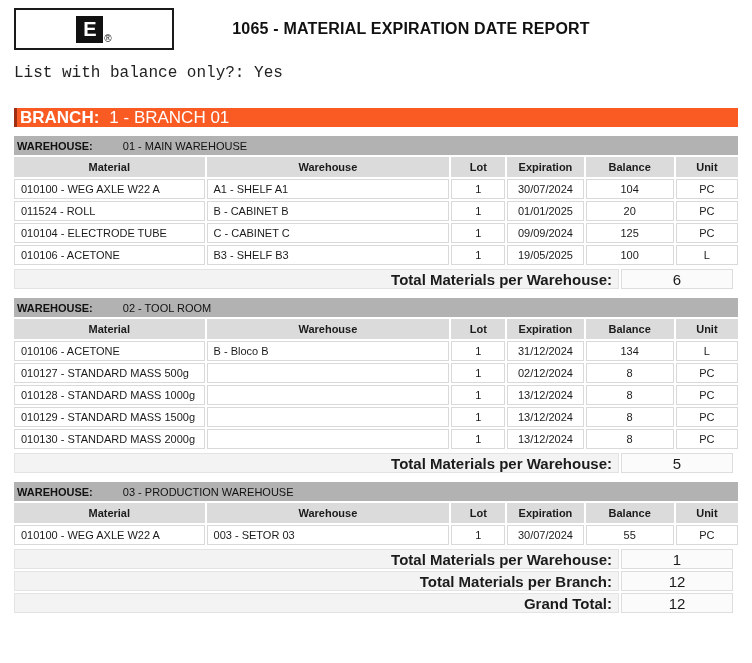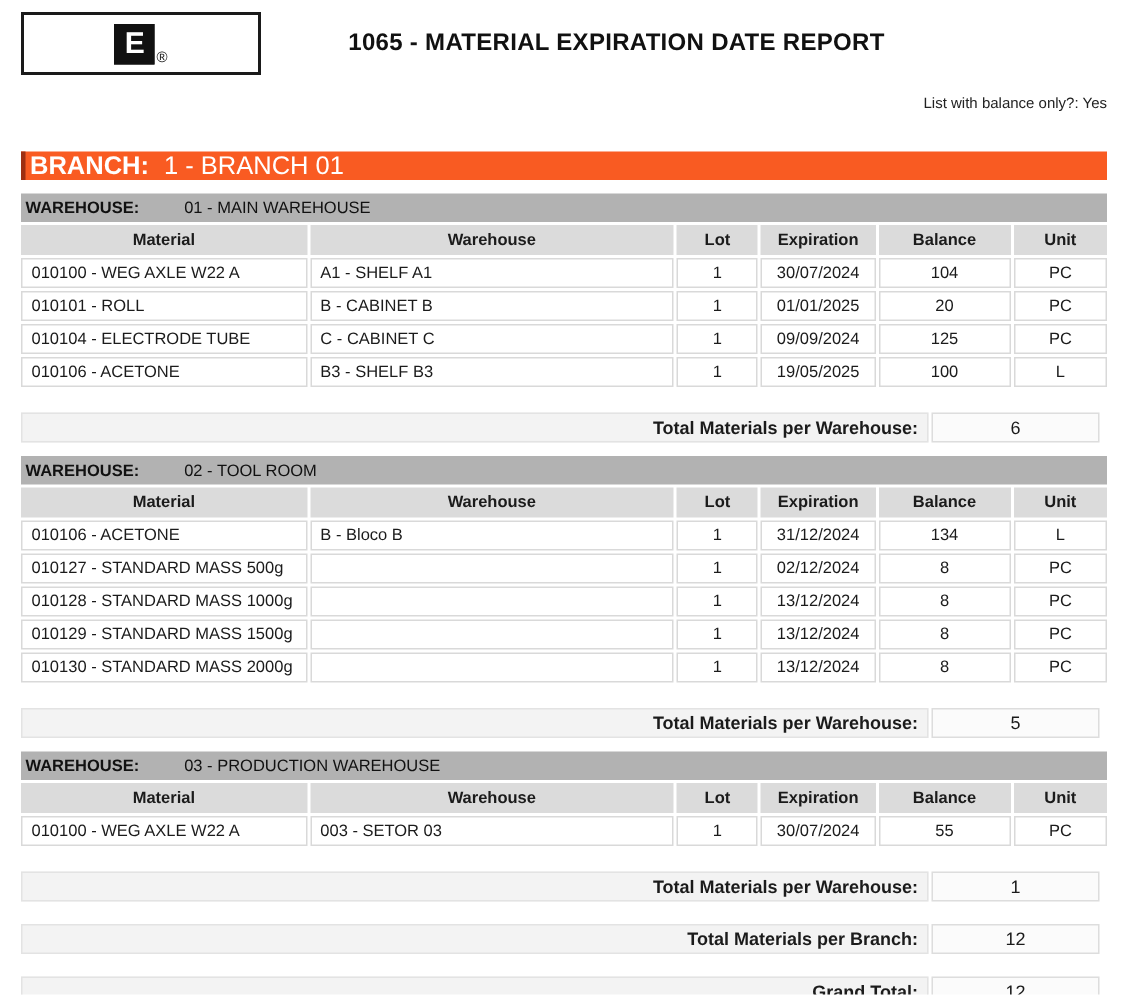--- a/index.html
+++ b/index.html
@@ -23,21 +23,21 @@
     display: inline-flex; align-items: center; justify-content: center;
     width: 27px; height: 27px; background: #111; color: #fff;
     font-weight: bold; font-size: 20px; border: 2px solid #111;
   }
   .logo-rest { font-weight: bold; font-size: 22px; letter-spacing: 1.5px; margin-left: 3px; color:#111; }
   .logo-reg { font-size: 10px; align-self: flex-end; margin: 0 0 4px 1px; color:#111; }
 
   .title-wrap { flex: 1; text-align: center; padding: 12px 90px 0 0; }
   .title { margin: 0; font-size: 16px; font-weight: bold; color: #111; letter-spacing: 0.2px; }
 
-  .subtitle { text-align: right; font-size: 10px; margin-top: 14px; color: #222; }
+  .subtitle { text-align: left; font-size: 16px; margin-top: 14px; color: #222; font-family: Liberation Mono, monospace; }
 
   
   .report { margin-top: 26px; }
 
   .branch-bar {
     height: 19px; background: var(--accent, #F95B22);
     border-left: 3px solid var(--accent-dark, #9E2F12);
     color: #fff; display: flex; align-items: flex-start; font-size: 17px;
   }
   .branch-label { font-weight: bold; padding-left: 3px; }
@@ -60,21 +60,21 @@
     height: 20px; text-align: center; padding: 0 4px;
     overflow: hidden; white-space: nowrap;
   }
   table.grid td {
     background: #fff; border: 1px solid #D9D9D9;
     height: 20px; padding: 0 6px;
     overflow: hidden; white-space: nowrap;
   }
   table.grid td.c { text-align: center; padding: 0 2px; }
 
-  .total-row { display: flex; height: 20px; margin-top: 15px; font-size: 12px; }
+  .total-row { display: flex; height: 20px; margin-top: 2px; font-size: 15px; }
   .total-label {
     flex: 1; background: #F3F3F3; border: 1px solid #E3E3E3;
     display: flex; align-items: center; justify-content: flex-end;
     font-weight: bold; padding-right: 6px;
   }
   .total-value {
     width: 112px; background: #FBFBFB; border: 1px solid #DDDDDD;
     display: flex; align-items: center; justify-content: center;
     margin-left: 2px; margin-right: 5px;
   }
@@ -130,21 +130,21 @@
             <tbody>
               <tr>
                 <td>010100 - WEG AXLE W22 A</td>
                 <td>A1 - SHELF A1</td>
                 <td class="c">1</td>
                 <td class="c">30/07/2024</td>
                 <td class="c">104</td>
                 <td class="c">PC</td>
               </tr>
               <tr>
-                <td>010101 - ROLL</td>
+                <td>011524 - ROLL</td>
                 <td>B - CABINET B</td>
                 <td class="c">1</td>
                 <td class="c">01/01/2025</td>
                 <td class="c">20</td>
                 <td class="c">PC</td>
               </tr>
               <tr>
                 <td>010104 - ELECTRODE TUBE</td>
                 <td>C - CABINET C</td>
                 <td class="c">1</td>

